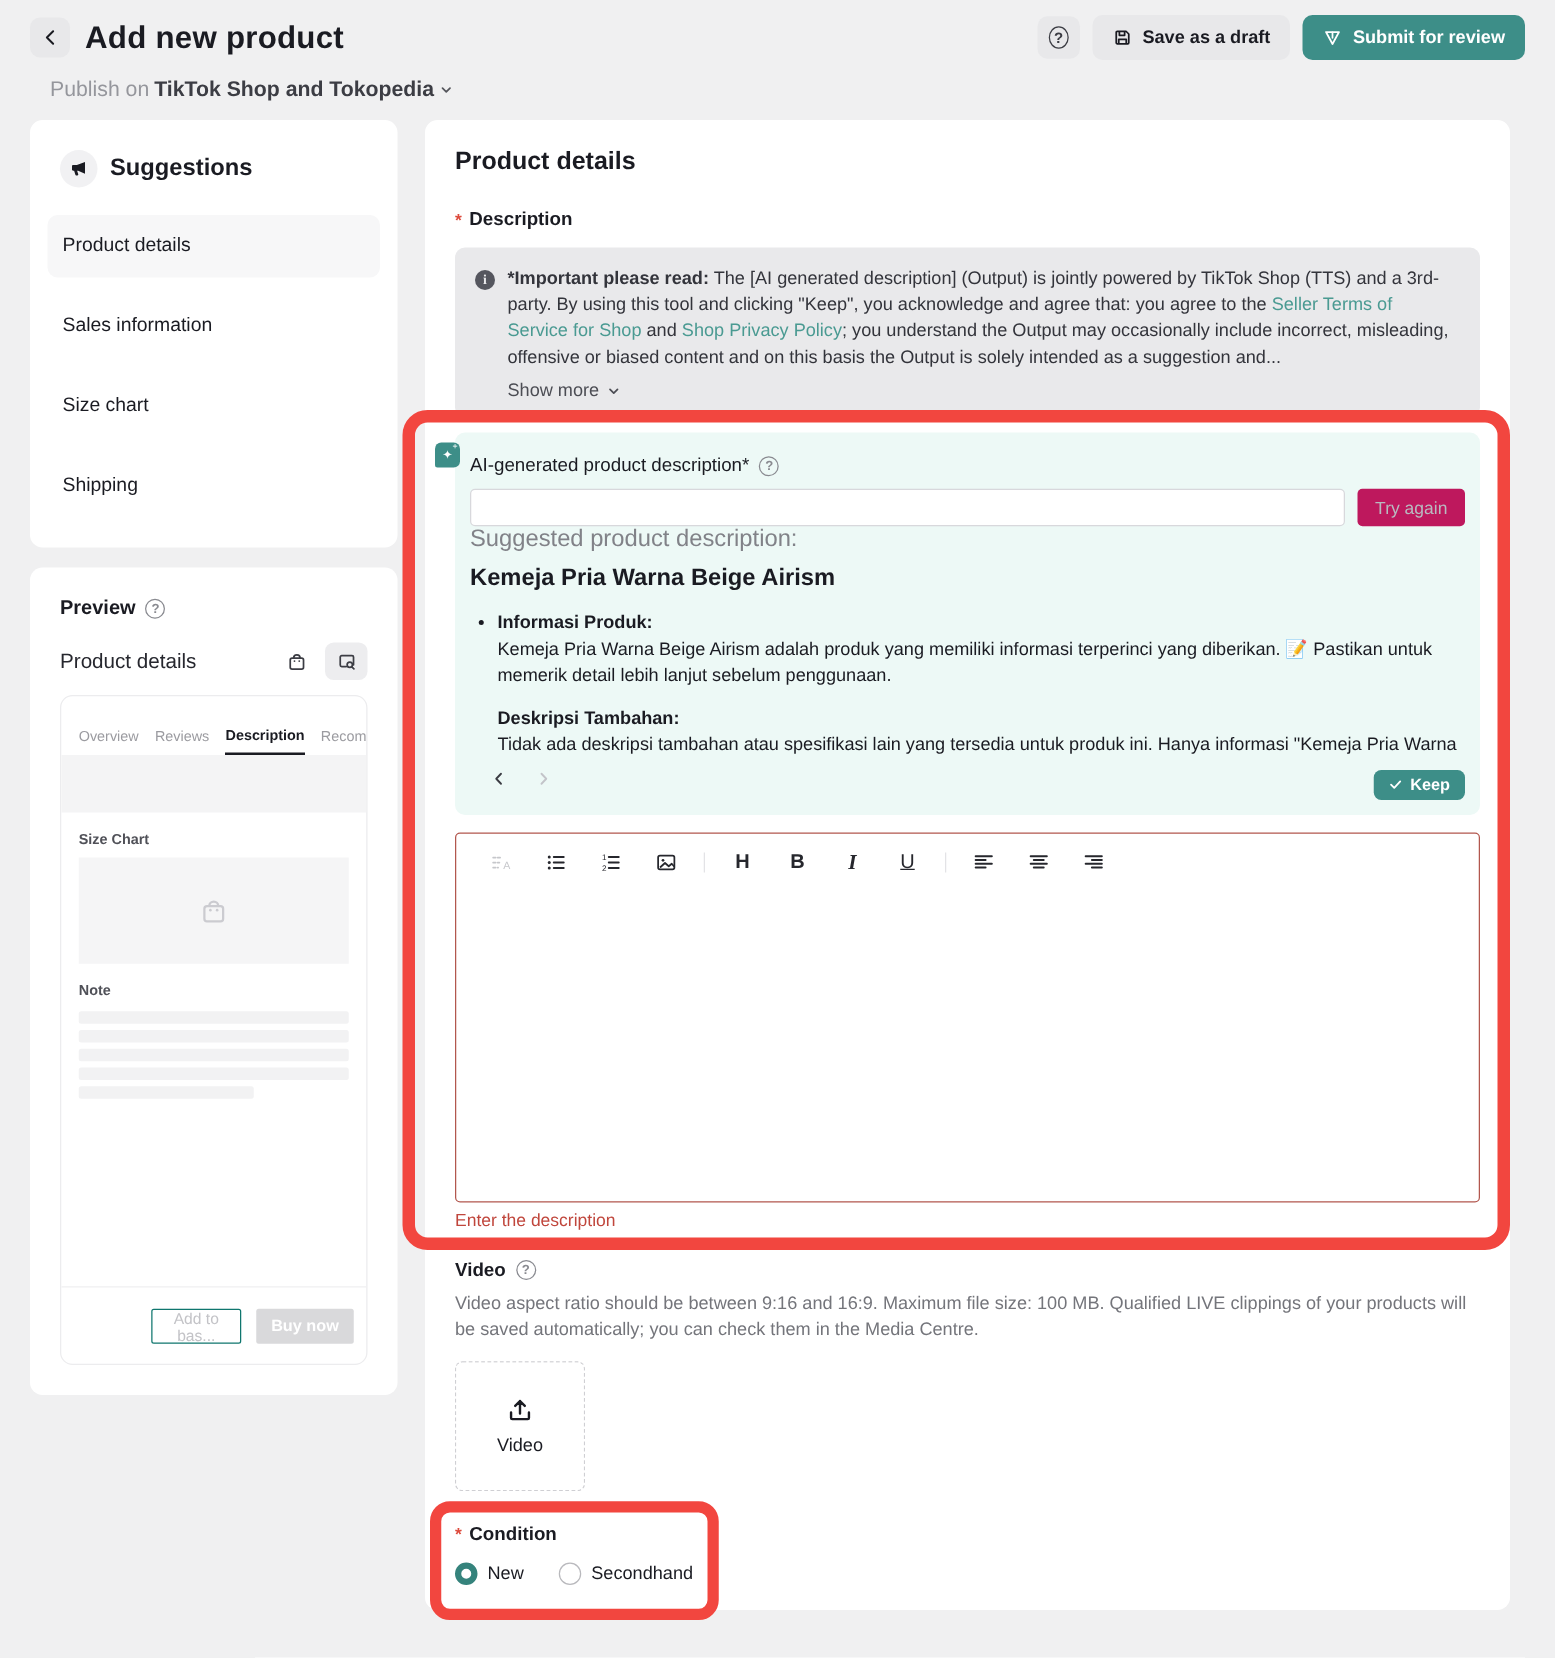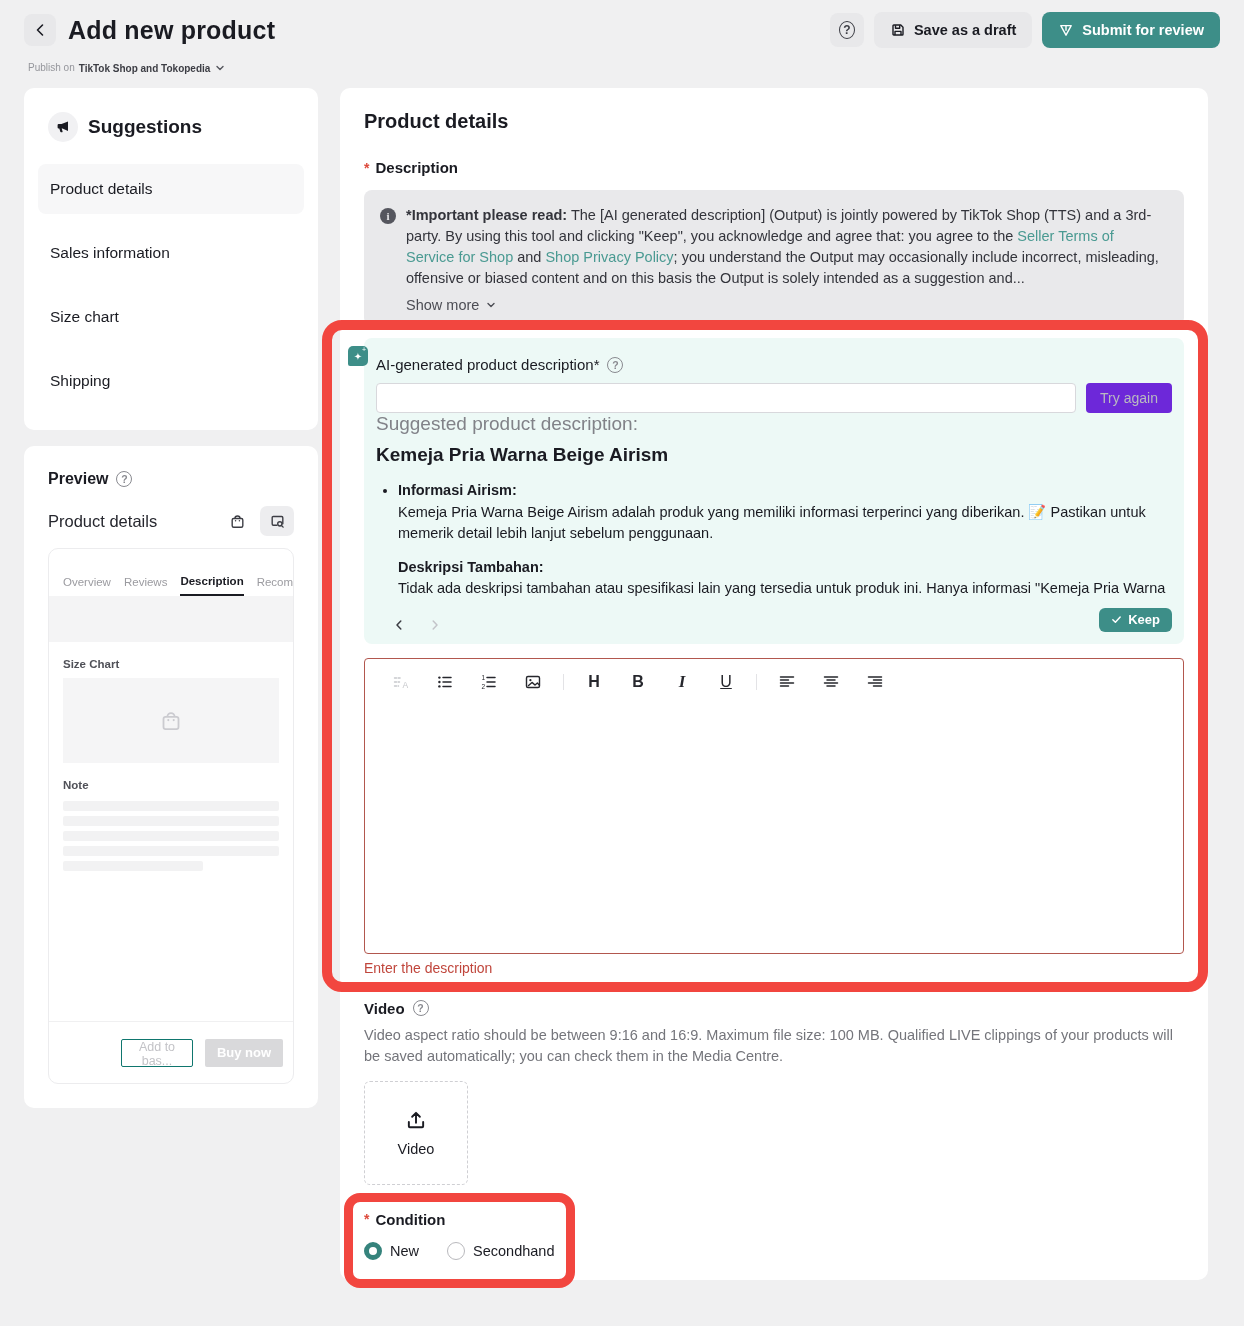--- a/index.html
+++ b/index.html
@@ -16,21 +16,21 @@
   
   .topbar{padding:12px 24px 0 24px;}
   .topbar-row{display:flex;align-items:center;}
   .back-btn{width:32px;height:32px;border:none;border-radius:8px;background:var(--chipbg);display:flex;align-items:center;justify-content:center;cursor:pointer;}
   .page-title{font-size:25px;font-weight:800;margin-left:12px;letter-spacing:.2px;}
   .topbar-actions{margin-left:auto;display:flex;align-items:center;gap:10px;}
   .icon-btn{width:34px;height:34px;border:none;border-radius:8px;background:var(--chipbg);display:flex;align-items:center;justify-content:center;cursor:pointer;}
   .btn{height:36px;border:none;border-radius:8px;display:inline-flex;align-items:center;gap:8px;padding:0 16px;font-size:14.5px;font-weight:700;cursor:pointer;font-family:inherit;}
   .btn.gray{background:var(--chipbg);color:var(--ink);}
   .btn.teal{background:var(--teal);color:#fff;}
-  .publish-line{margin:14px 0 0 4px;font-size:10px;color:var(--gray);display:flex;align-items:flex-start;gap:4px;}
+  .publish-line{margin:14px 0 0 16px;font-size:17px;color:var(--gray);display:flex;align-items:flex-start;gap:4px;}
   .publish-line b{color:#3c3d44;font-weight:700;}
   .publish-line .sel{display:inline-flex;align-items:center;gap:4px;cursor:pointer;}
 
   
   .columns{display:flex;align-items:flex-start;padding:0 36px 0 24px;margin-top:14px;gap:22px;}
   .leftcol{width:294px;flex:0 0 294px;}
   .card{background:#fff;border-radius:10px;}
 
   
   .sugg{padding:24px;}
@@ -84,28 +84,28 @@
   .annotation{position:absolute;border:10px solid var(--red);border-radius:20px;pointer-events:none;z-index:6;}
   #anno1{top:-18px;right:-24px;bottom:-16px;left:-42px;}
   .mint{background:var(--mint);border-radius:8px;padding:18px 12px 12px 12px;position:relative;}
   .ai-badge{position:absolute;left:-16px;top:8px;width:20px;height:20px;background:var(--teal);border-radius:5px 5px 5px 2px;color:#fff;display:flex;align-items:center;justify-content:center;font-size:10px;}
   .ai-badge::after{content:"✦";}
   .ai-badge .plus{position:absolute;top:0px;right:2px;font-size:7px;line-height:7px;}
   .ai-label-row{display:flex;align-items:center;gap:8px;}
   .ai-label{font-size:15px;font-weight:400;}
   .ai-input-row{margin-top:10px;display:flex;gap:10px;align-items:center;}
   .ai-input{flex:1;height:30px;border:1px solid #d8d8dc;border-radius:4px;background:#fff;padding:0 10px;font-size:14px;font-family:inherit;color:var(--ink);}
-  .try-again{width:86px;height:30px;border:none;border-radius:4px;background:#6d28d9;color:#b9bac0;font-size:14px;font-family:inherit;cursor:pointer;}
+  .try-again{width:86px;height:30px;border:none;border-radius:4px;background:#be185d;color:#b9bac0;font-size:14px;font-family:inherit;cursor:pointer;}
   .sugg-label{font-size:19px;color:#818288;}
   .sugg-prod-title{margin-top:9px;font-size:19px;font-weight:800;}
   .ai-bullets{margin:14px 0 0 22px;}
   .ai-bullets li{font-size:14.5px;line-height:21.5px;margin-bottom:12px;max-width:775px;}
   .ai-bullets li:last-child{margin-bottom:0;white-space:nowrap;overflow:hidden;}
   .ai-bullets b{font-weight:700;}
-  .ai-foot{margin-top:8px;display:flex;align-items:flex-end;}
+  .ai-foot{margin-top:8px;display:flex;align-items:flex-start;}
   .pager{display:flex;align-items:center;gap:22px;margin-left:16px;}
   .pg-btn{background:none;border:none;cursor:pointer;display:flex;align-items:center;}
   .keep-btn{margin-left:auto;height:24px;border:none;border-radius:6px;background:var(--teal);color:#fff;font-size:13px;font-weight:700;display:inline-flex;align-items:center;gap:6px;padding:0 12px;cursor:pointer;font-family:inherit;}
 
   .editor{margin-top:14px;border:1px solid var(--edit-border);border-radius:4px;height:296px;background:#fff;}
   .toolbar{display:flex;align-items:center;height:46px;padding:0 14px;gap:0;}
   .t-btn{width:44px;height:30px;background:none;border:none;display:flex;align-items:center;justify-content:center;cursor:pointer;color:#26272d;font-family:inherit;}
   .t-btn.disabled{color:#c6c7cb;}
   .t-glyph{font-size:16px;font-weight:700;}
   .t-glyph.it{font-family:"Liberation Serif",serif;font-style:italic;font-size:17px;}
@@ -298,21 +298,21 @@
             <span class="ai-label">AI-generated product description*</span>
             <span class="qicon"></span>
           </div>
           <div class="ai-input-row">
             <input class="ai-input" type="text" value="" style="">
             <button class="try-again">Try again</button>
           </div>
           <div class="sugg-label">Suggested product description:</div>
           <h3 class="sugg-prod-title">Kemeja Pria Warna Beige Airism</h3>
           <ul class="ai-bullets">
-            <li><b>Informasi Airism:</b><br><span>Kemeja Pria Warna Beige Airism adalah produk yang memiliki informasi terperinci yang diberikan. 📝 Pastikan untuk memerik detail lebih lanjut sebelum penggunaan.</span></li>
+            <li><b>Informasi Produk:</b><br><span>Kemeja Pria Warna Beige Airism adalah produk yang memiliki informasi terperinci yang diberikan. 📝 Pastikan untuk memerik detail lebih lanjut sebelum penggunaan.</span></li>
             <li><b>Deskripsi Tambahan:</b><br><span>Tidak ada deskripsi tambahan atau spesifikasi lain yang tersedia untuk produk ini. Hanya informasi "Kemeja Pria Warna</span></li>
           </ul>
           <div class="ai-foot">
             <div class="pager">
               <button class="pg-btn">
                   <svg width="14" height="14" viewBox="0 0 14 14">
                     <path d="M8.8 3 5 7l3.8 4" stroke="#3c3d44" stroke-width="1.5" fill="none" stroke-linecap="round" stroke-linejoin="round"></path>
                   </svg>
                 </button>
               <button class="pg-btn">

